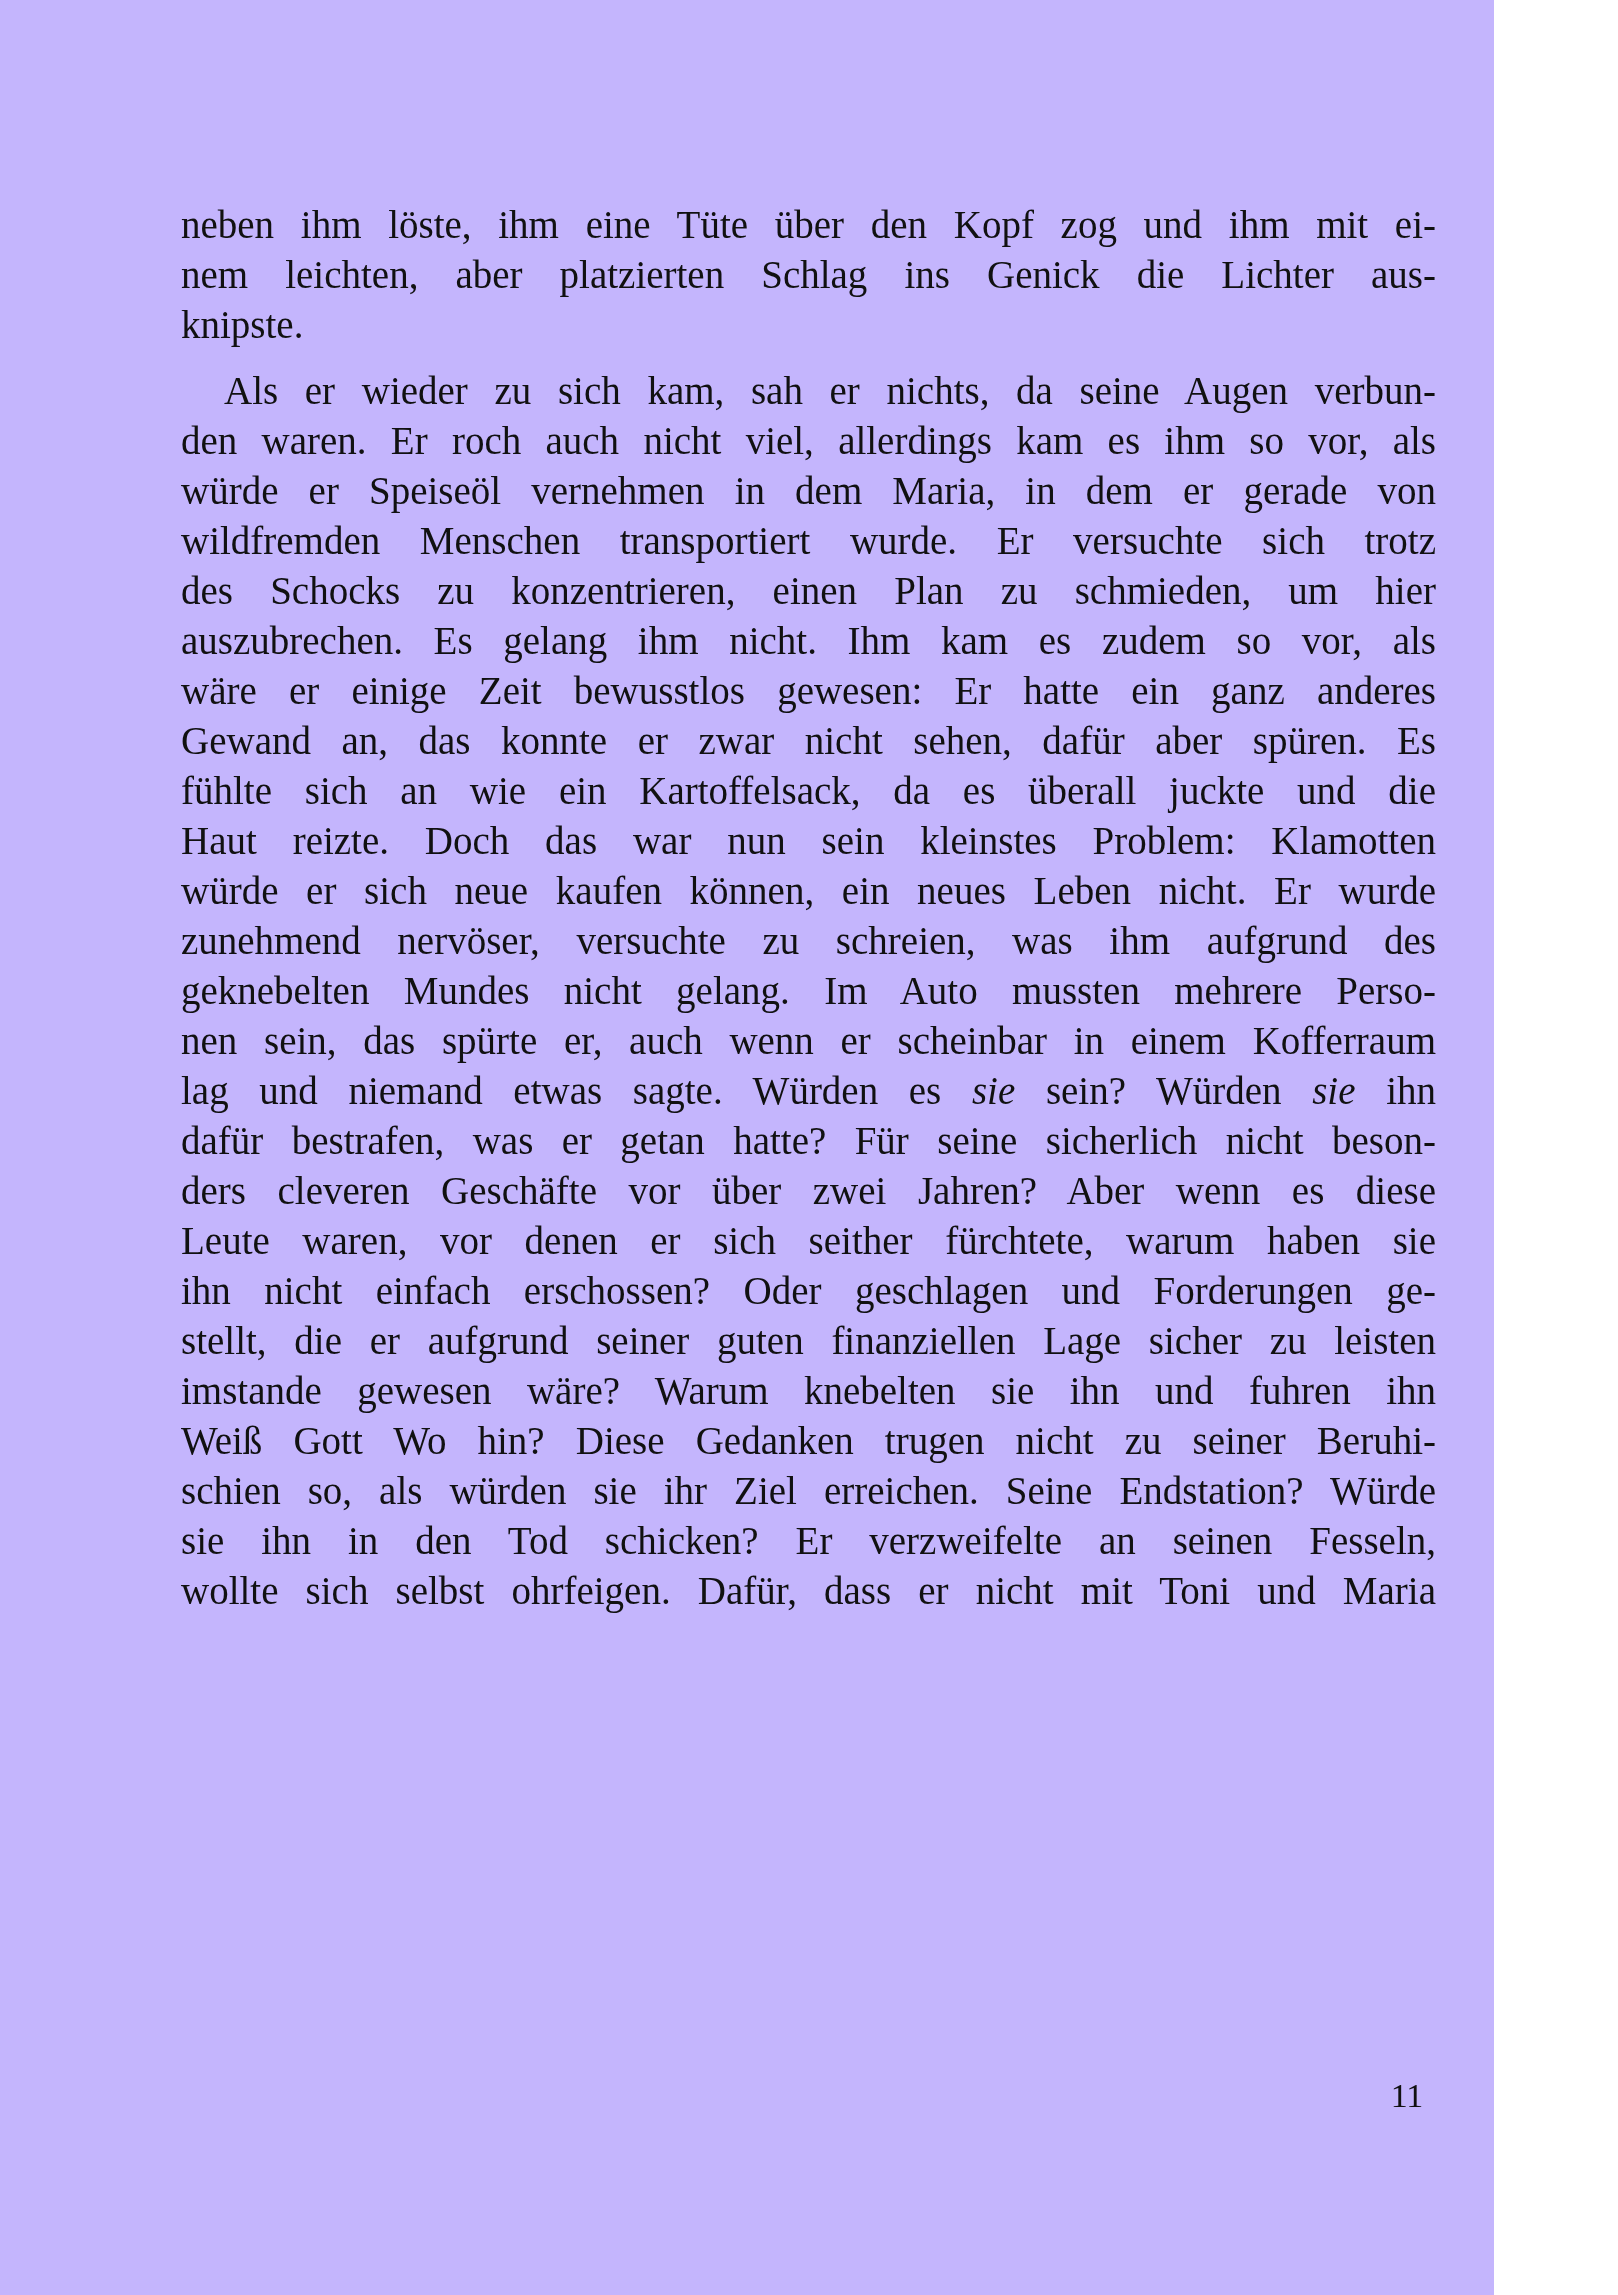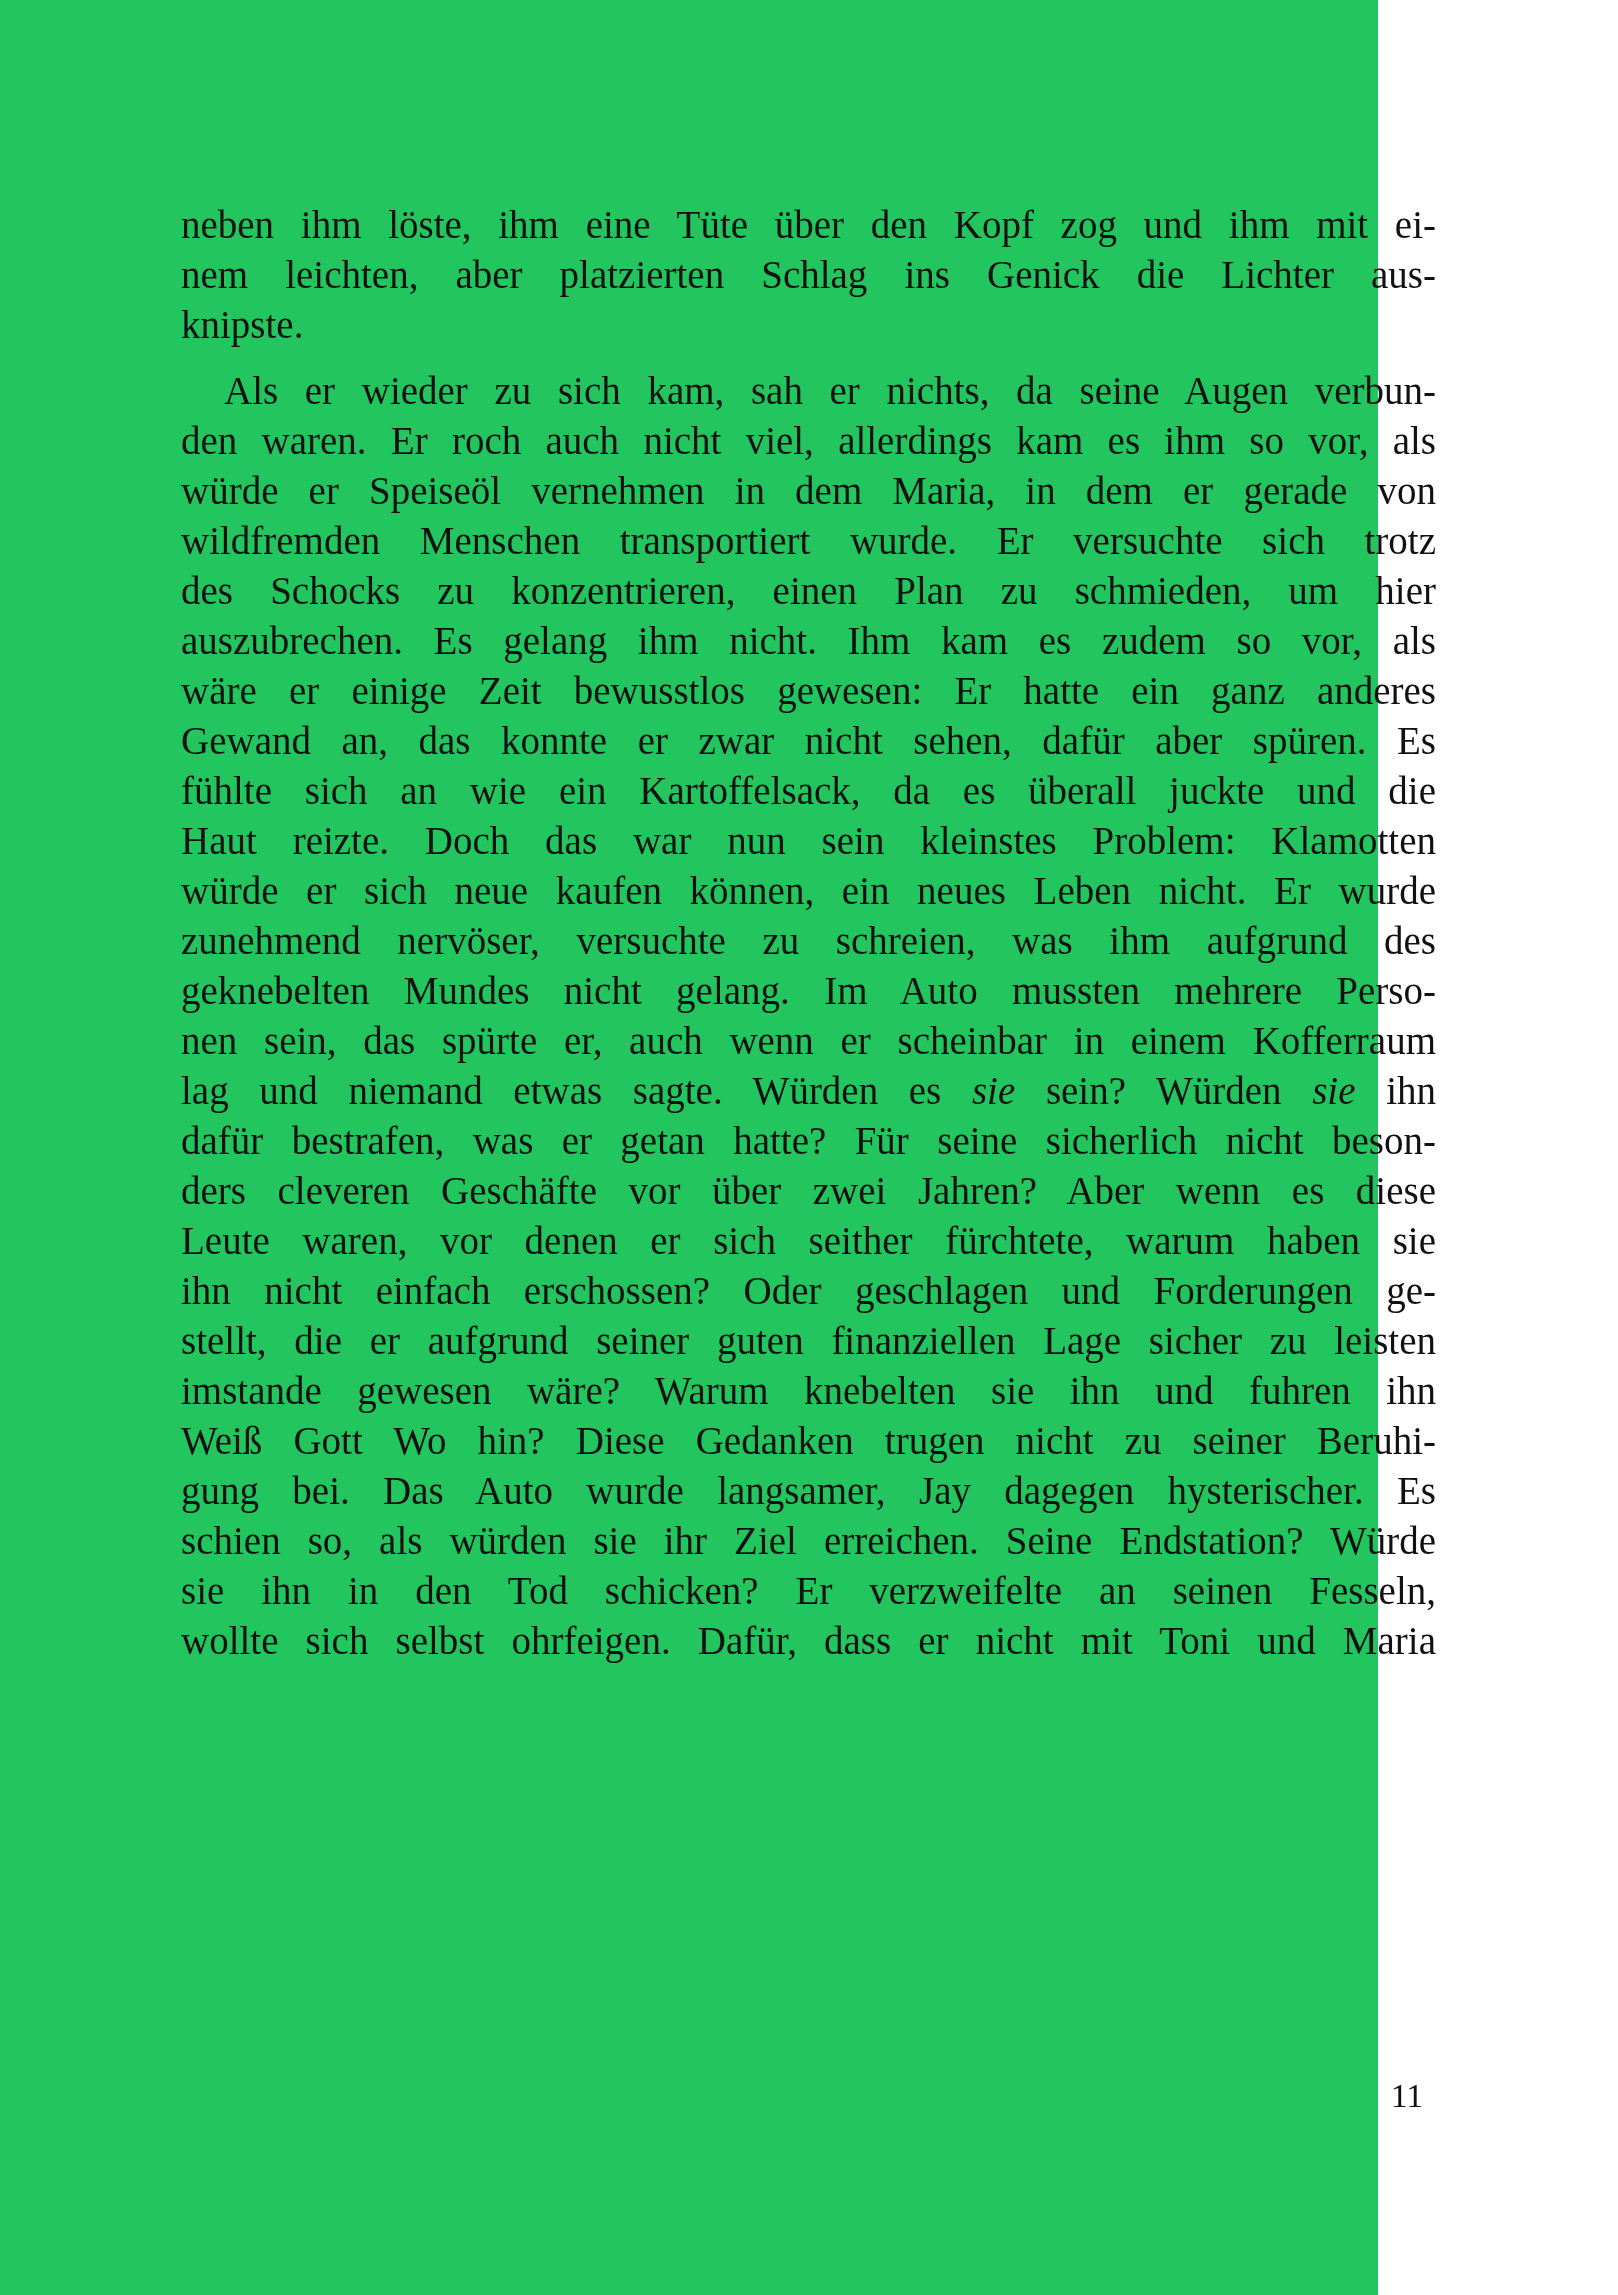--- a/index.html
+++ b/index.html
@@ -11,23 +11,23 @@
       width: 1618px;
       height: 2295px;
       position: relative;
       overflow: hidden;
       font-family: "Liberation Serif", "DejaVu Serif", serif;
       color: #111111;
     }
     .page {
       position: absolute;
       left: 0; top: 0;
-      width: 1378px;
+      width: 1494px;
       height: 2295px;
-      background: #22c55e;
+      background: #c4b5fd;
     }
     .text-block {
       position: absolute;
       left: 181px;
       top: 200px;
       width: 1255px;
     }
     .line {
       display: block;
       height: 50px;
@@ -91,21 +91,20 @@
       <span class="line">geknebelten Mundes nicht gelang. Im Auto mussten mehrere Perso-</span>
       <span class="line">nen sein, das spürte er, auch wenn er scheinbar in einem Kofferraum</span>
       <span class="line"><span>lag und niemand etwas sagte. Würden es </span><em>sie</em><span> sein? Würden </span><em>sie</em><span> ihn</span></span>
       <span class="line">dafür bestrafen, was er getan hatte? Für seine sicherlich nicht beson-</span>
       <span class="line">ders cleveren Geschäfte vor über zwei Jahren? Aber wenn es diese</span>
       <span class="line">Leute waren, vor denen er sich seither fürchtete, warum haben sie</span>
       <span class="line">ihn nicht einfach erschossen? Oder geschlagen und Forderungen ge-</span>
       <span class="line">stellt, die er aufgrund seiner guten finanziellen Lage sicher zu leisten</span>
       <span class="line">imstande gewesen wäre? Warum knebelten sie ihn und fuhren ihn</span>
       <span class="line">Weiß Gott Wo hin? Diese Gedanken trugen nicht zu seiner Beruhi-</span>
-      <span class="line">gung bei. Das Auto wurde langsamer, Jay dagegen hysterischer. Es</span>
       <span class="line">schien so, als würden sie ihr Ziel erreichen. Seine Endstation? Würde</span>
       <span class="line">sie ihn in den Tod schicken? Er verzweifelte an seinen Fesseln,</span>
       <span class="line">wollte sich selbst ohrfeigen. Dafür, dass er nicht mit Toni und Maria</span>
     </div>
   </div>
 
   <div class="page-number">11</div>
 </div>
 
 

